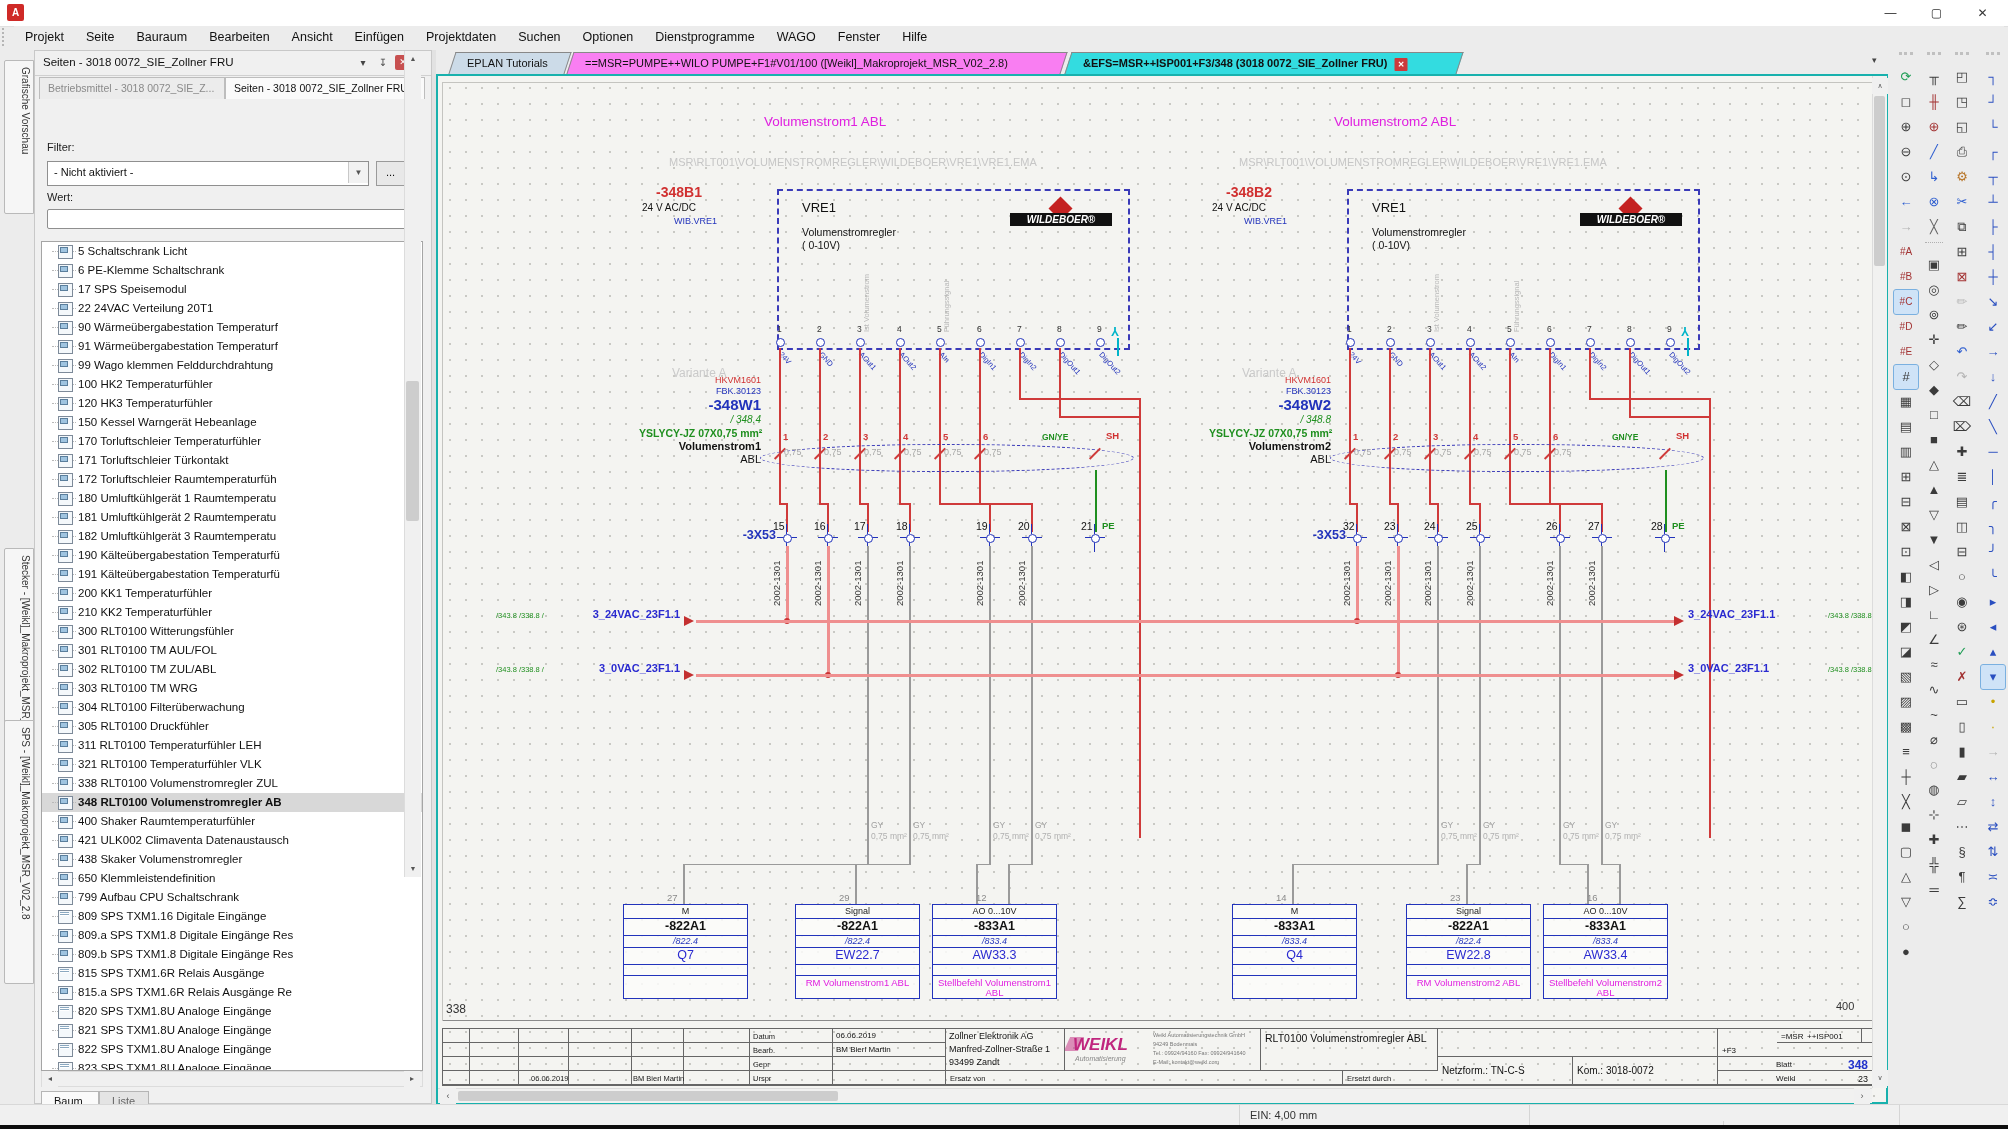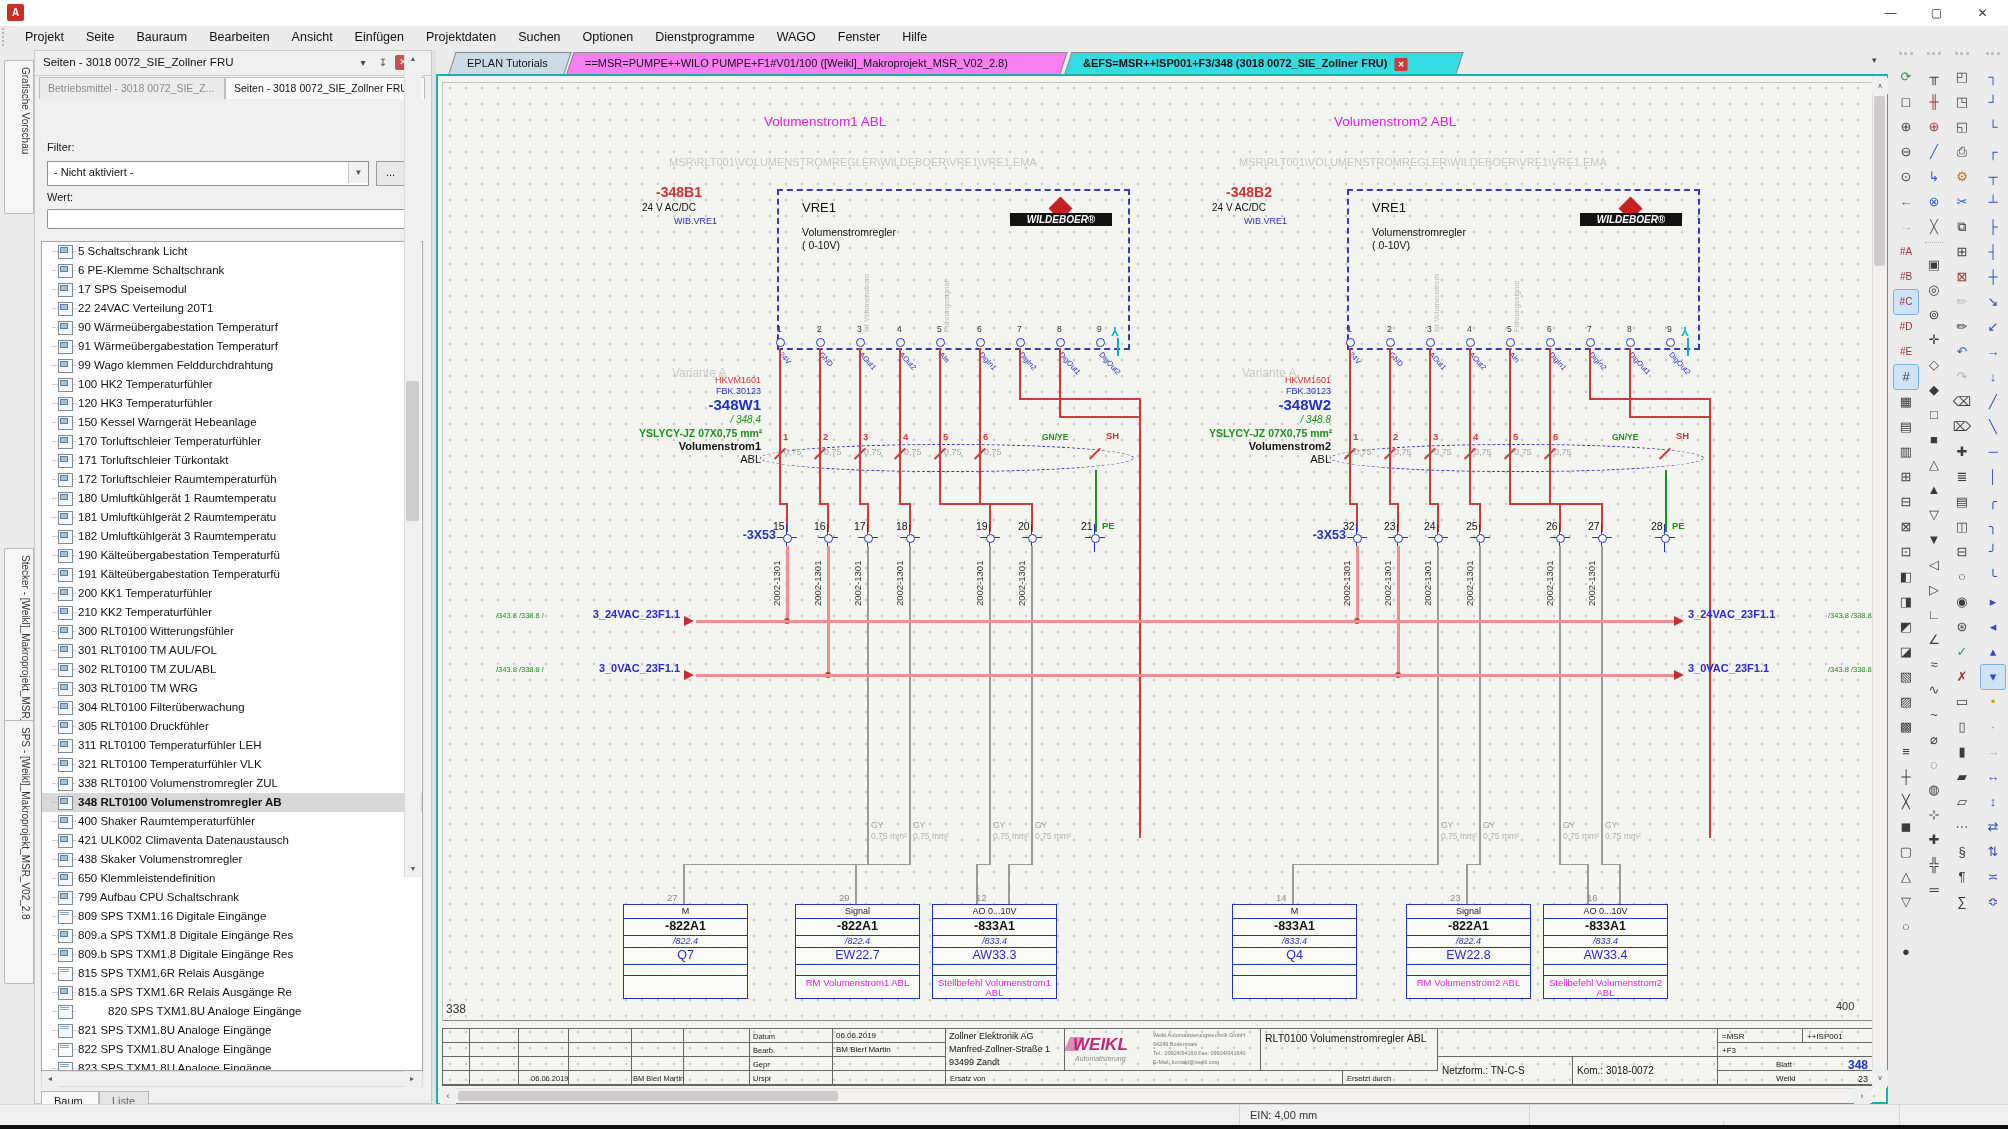--- a/index.html
+++ b/index.html
@@ -138,21 +138,21 @@
         <div class="trow"><span class="cn"></span><span class="pg"></span><span style="padding-top: 3px; display: inline-block;">400 Shaker Raumtemperaturfühler</span></div>
         <div class="trow"><span class="cn"></span><span class="pg"></span><span style="padding-top: 3px; display: inline-block;">421 ULK002 Climaventa Datenaustausch</span></div>
         <div class="trow"><span class="cn"></span><span class="pg"></span><span style="padding-top: 3px; display: inline-block;">438 Skaker Volumenstromregler</span></div>
         <div class="trow"><span class="cn"></span><span class="pg"></span><span style="padding-top: 3px; display: inline-block;">650 Klemmleistendefinition</span></div>
         <div class="trow"><span class="cn"></span><span class="pg"></span><span style="padding-top: 3px; display: inline-block;">799 Aufbau CPU Schaltschrank</span></div>
         <div class="trow"><span class="cn"></span><span class="pg r"></span><span style="padding-top: 3px; display: inline-block;">809 SPS TXM1.16 Digitale Eingänge</span></div>
         <div class="trow"><span class="cn"></span><span class="pg"></span><span style="padding-top: 3px; display: inline-block;">809.a SPS TXM1.8 Digitale Eingänge Res</span></div>
         <div class="trow"><span class="cn"></span><span class="pg"></span><span style="padding-top: 3px; display: inline-block;">809.b SPS TXM1.8 Digitale Eingänge Res</span></div>
         <div class="trow"><span class="cn"></span><span class="pg r"></span><span style="padding-top: 3px; display: inline-block;">815 SPS TXM1.6R Relais Ausgänge</span></div>
         <div class="trow"><span class="cn"></span><span class="pg"></span><span style="padding-top: 3px; display: inline-block;">815.a SPS TXM1.6R Relais Ausgänge Re</span></div>
-        <div class="trow"><span class="cn"></span><span class="pg r"></span><span style="padding-top: 3px; display: inline-block; margin-left: 30px;">820 SPS TXM1.8U Analoge Eingänge</span></div>
+        <div class="trow"><span class="cn"></span><span class="pg r"></span><span style="padding-top: 3px; display: inline-block;">820 SPS TXM1.8U Analoge Eingänge</span></div>
         <div class="trow"><span class="cn"></span><span class="pg r"></span><span style="padding-top: 3px; display: inline-block;">821 SPS TXM1.8U Analoge Eingänge</span></div>
         <div class="trow"><span class="cn"></span><span class="pg r"></span><span style="padding-top: 3px; display: inline-block;">822 SPS TXM1.8U Analoge Eingänge</span></div>
         <div class="trow"><span class="cn"></span><span class="pg r"></span><span style="padding-top: 3px; display: inline-block;">823 SPS TXM1.8U Analoge Eingänge</span></div>
       </div>
     <div id="tree-vs">
       <div class="sarr" style="top:0;">▲</div>
       <div class="sthumb" style="top:330px;height:140px;"></div>
       <div class="sarr" style="top:810px;">▼</div>
     </div>
     <div id="tree-hs">
@@ -637,21 +637,21 @@
           <div class="abs" style="left: 818px; top: 0px; width: 177px; height: 42px; border-right: 1px solid rgb(102, 102, 102); border-bottom: 1px solid rgb(102, 102, 102); overflow: hidden; box-sizing: border-box;">
             <div class="abs" style="left: 4px; top: 3px; font-size: 10.5px; white-space: nowrap; color: rgb(17, 17, 17);">RLT0100 Volumenstromregler ABL</div>
           </div>
           <div class="abs" style="left: 995px; top: 0px; width: 280px; height: 28px; border-right: 1px solid rgb(102, 102, 102); border-bottom: 1px solid rgb(102, 102, 102); overflow: hidden; box-sizing: border-box;"></div>
           <div class="abs" style="left: 995px; top: 28px; width: 135px; height: 28px; border-right: 1px solid rgb(102, 102, 102); border-bottom: 1px solid rgb(102, 102, 102); overflow: hidden; box-sizing: border-box;">
             <div class="abs" style="left: 4px; top: 8px; font-size: 10px; white-space: nowrap; color: rgb(17, 17, 17);">Netzform.:  TN-C-S</div>
           </div>
           <div class="abs" style="left: 1130px; top: 28px; width: 145px; height: 28px; border-right: 1px solid rgb(102, 102, 102); border-bottom: 1px solid rgb(102, 102, 102); overflow: hidden; box-sizing: border-box;">
             <div class="abs" style="left: 4px; top: 8px; font-size: 10px; white-space: nowrap; color: rgb(17, 17, 17);">Kom.: 3018-0072</div>
           </div>
-          <div class="abs" style="left: 1275px; top: 0px; width: 85px; height: 14px; border-right: 1px solid rgb(102, 102, 102); border-bottom: 1px solid rgb(102, 102, 102); overflow: hidden; box-sizing: border-box;">
+          <div class="abs" style="left: 1334px; top: 0px; width: 85px; height: 14px; border-right: 1px solid rgb(102, 102, 102); border-bottom: 1px solid rgb(102, 102, 102); overflow: hidden; box-sizing: border-box;">
             <div class="abs" style="left: 4px; top: 3px; font-size: 8px; white-space: nowrap; color: rgb(17, 17, 17);">=MSR</div>
           </div>
           <div class="abs" style="left: 1360px; top: 0px; width: 79px; height: 14px; border-right: 1px solid rgb(102, 102, 102); border-bottom: 1px solid rgb(102, 102, 102); overflow: hidden; box-sizing: border-box;">
             <div class="abs" style="left: 4px; top: 3px; font-size: 8px; white-space: nowrap; color: rgb(17, 17, 17);">++ISP001</div>
           </div>
           <div class="abs" style="left: 1275px; top: 14px; width: 164px; height: 14px; border-right: 1px solid rgb(102, 102, 102); border-bottom: 1px solid rgb(102, 102, 102); overflow: hidden; box-sizing: border-box;">
             <div class="abs" style="left: 4px; top: 3px; font-size: 8px; white-space: nowrap; color: rgb(17, 17, 17);">+F3</div>
           </div>
           <div class="abs" style="left: 1275px; top: 28px; width: 164px; height: 14px; border-right: 1px solid rgb(102, 102, 102); border-bottom: 1px solid rgb(102, 102, 102); overflow: hidden; box-sizing: border-box;">
             <div class="abs" style="left: 58px; top: 3px; font-size: 8px; white-space: nowrap; color: rgb(34, 34, 34);">Blatt</div>

